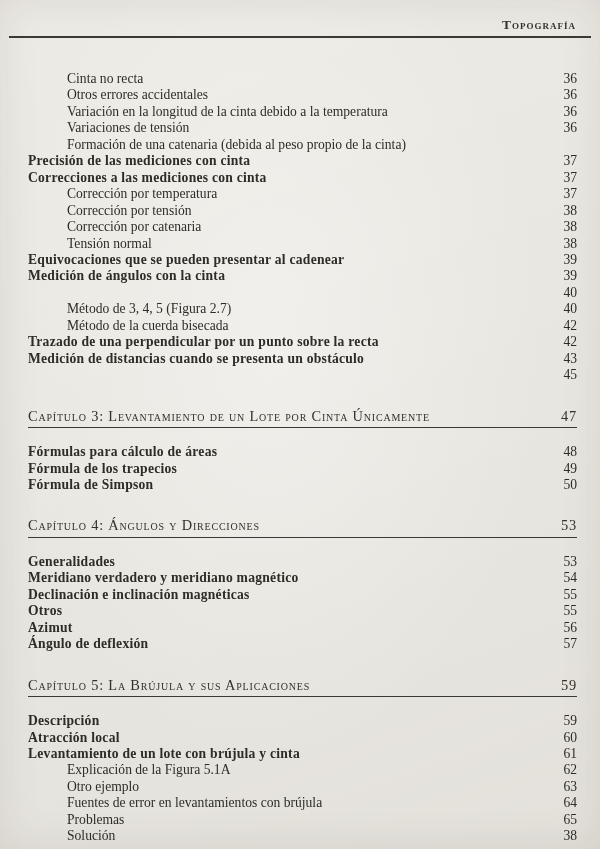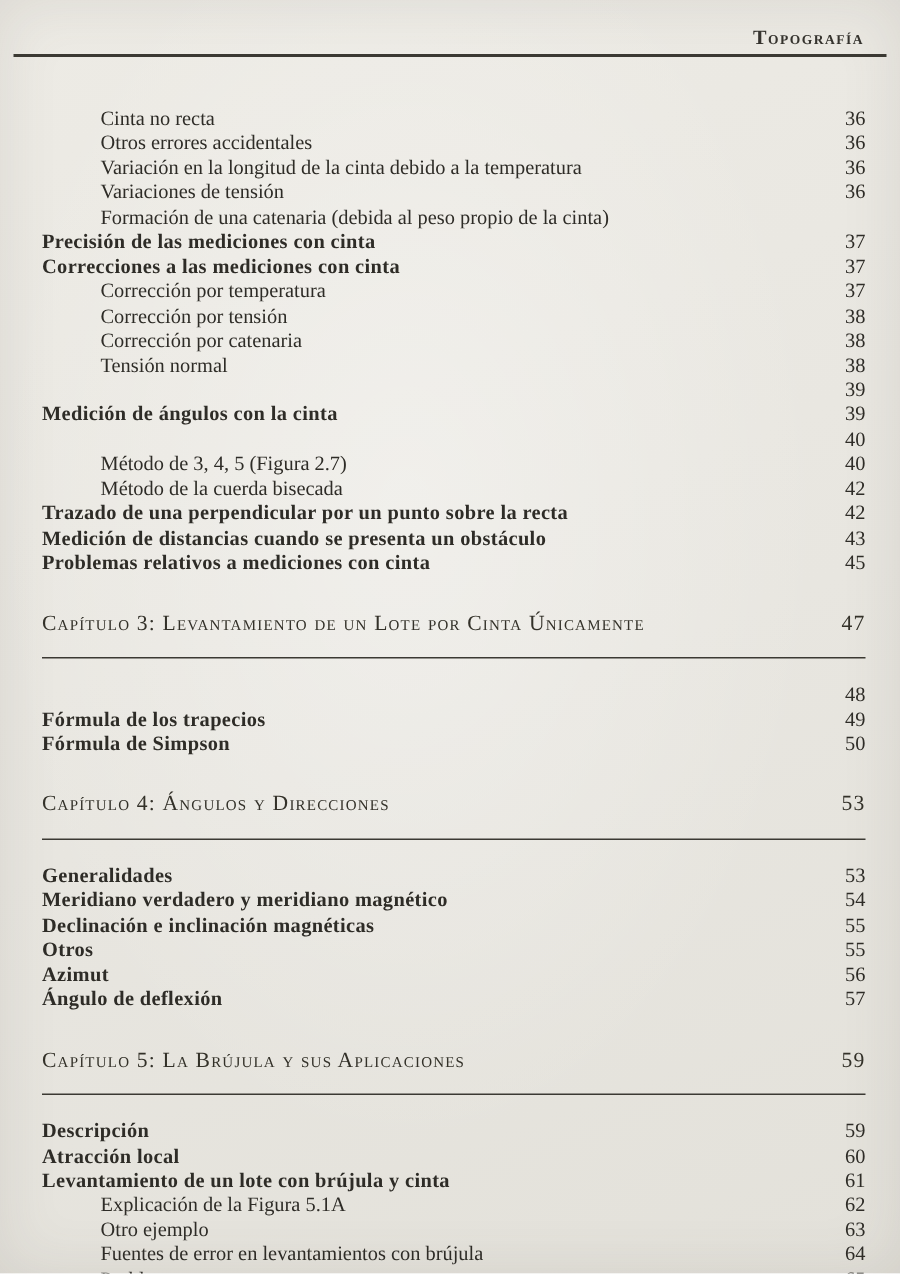--- a/index.html
+++ b/index.html
@@ -74,21 +74,21 @@
   }
   .row.sub {
     padding-left: 39px;
   }
   .row.chapter {
     font-variant: small-caps;
     font-size: 14.4px;
     letter-spacing: 0.8px;
     margin-top: 24px;
     margin-bottom: 16px;
-    padding-bottom: 14px;
+    padding-bottom: 3px;
     border-bottom: 1.4px solid #3b3933;
     color: #333129;
   }
 </style>
 </head>
 <body>
 
 <div class="page">
   <div class="running-header">Topografía</div>
   <div class="header-rule"></div>
@@ -142,20 +142,21 @@
     <span class="text">Corrección por catenaria</span>
     <span class="spacer"></span>
     <span class="pagenum">38</span>
   </div>
       <div class="row sub">
     <span class="text">Tensión normal</span>
     <span class="spacer"></span>
     <span class="pagenum">38</span>
   </div>
       <div class="row section">
+    <span class="text">Equivocaciones que se pueden presentar al cadenear</span>
     <span class="spacer"></span>
     <span class="pagenum">39</span>
   </div>
       <div class="row section">
     <span class="text">Medición de ángulos con la cinta</span>
     <span class="spacer"></span>
     <span class="pagenum">39</span>
   </div>
       <div class="row section">
     <span class="spacer"></span>
@@ -175,30 +176,30 @@
     <span class="text">Trazado de una perpendicular por un punto sobre la recta</span>
     <span class="spacer"></span>
     <span class="pagenum">42</span>
   </div>
       <div class="row section">
     <span class="text">Medición de distancias cuando se presenta un obstáculo</span>
     <span class="spacer"></span>
     <span class="pagenum">43</span>
   </div>
       <div class="row section">
-    <span class="text">Problemas relativos a mediciones con cinta</span>
     <span class="spacer"></span>
     <span class="pagenum">45</span>
   </div>
       <div class="row chapter">
     <span class="text">Capítulo 3: Levantamiento de un Lote por Cinta Únicamente</span>
     <span class="spacer"></span>
     <span class="pagenum">47</span>
   </div>
       <div class="row section">
+    <span class="text">Fórmulas para cálculo de áreas</span>
     <span class="spacer"></span>
     <span class="pagenum">48</span>
   </div>
       <div class="row section">
     <span class="text">Fórmula de los trapecios</span>
     <span class="spacer"></span>
     <span class="pagenum">49</span>
   </div>
       <div class="row section">
     <span class="text">Fórmula de Simpson</span>

